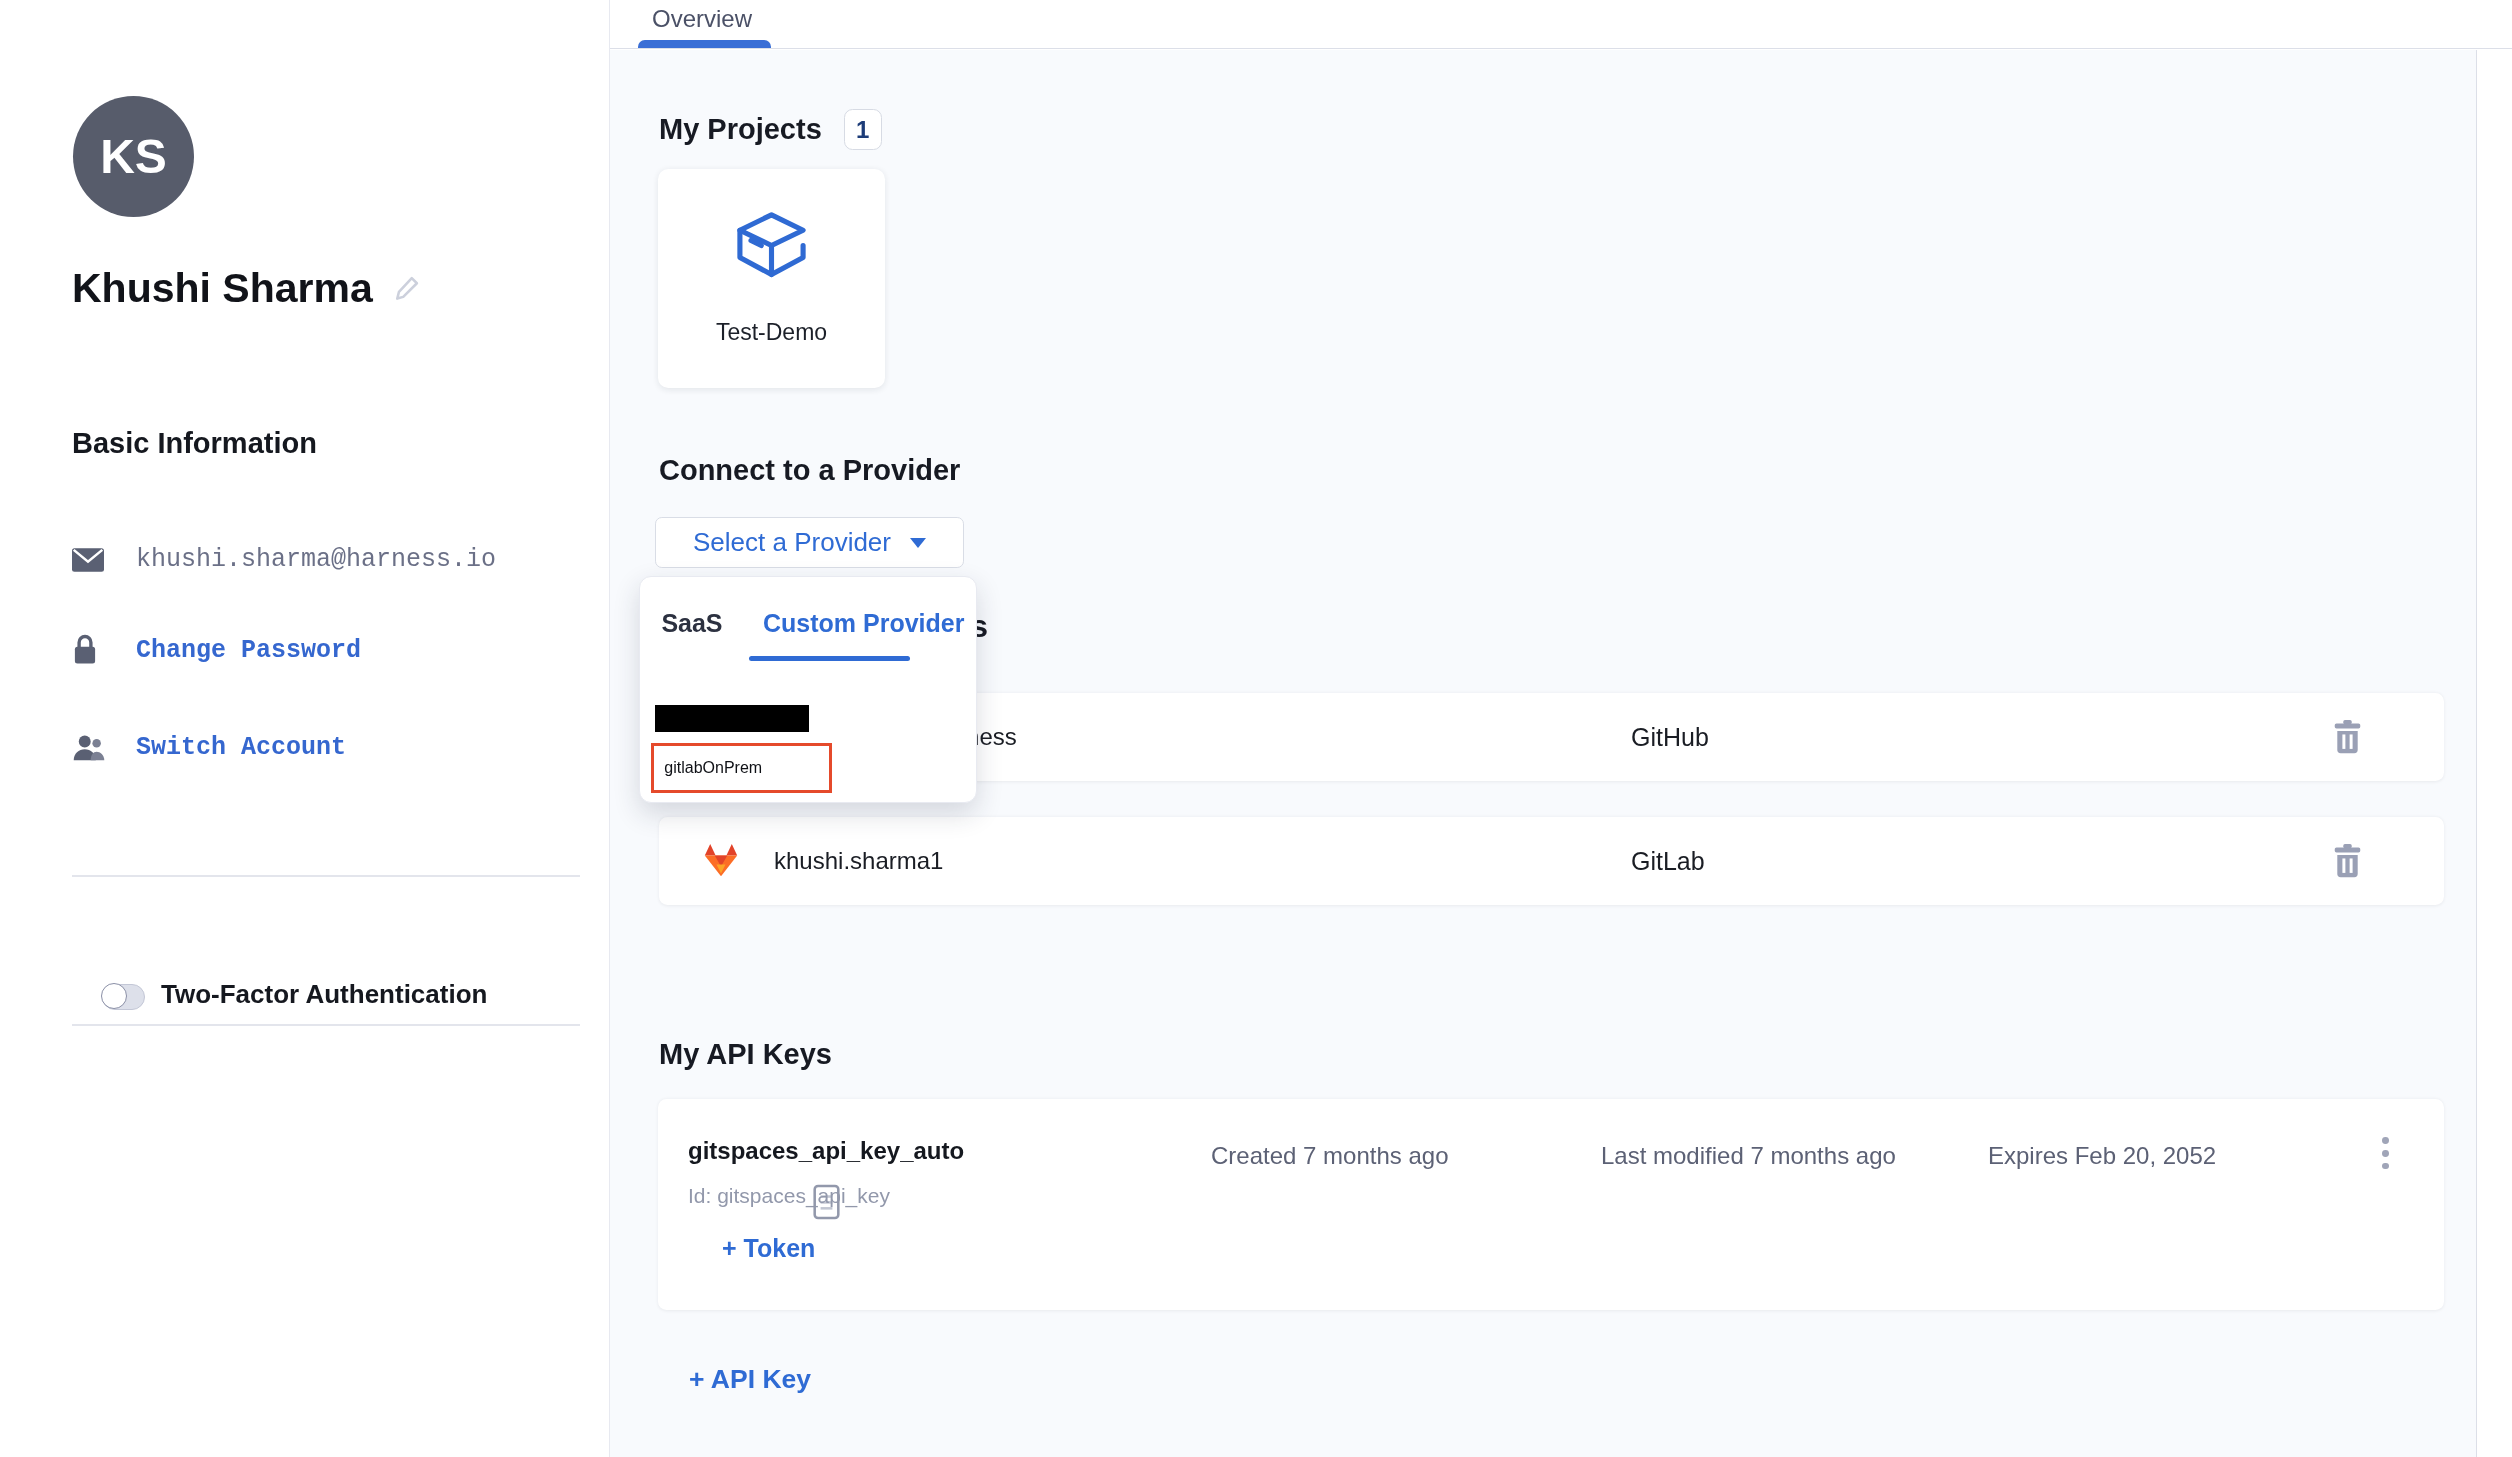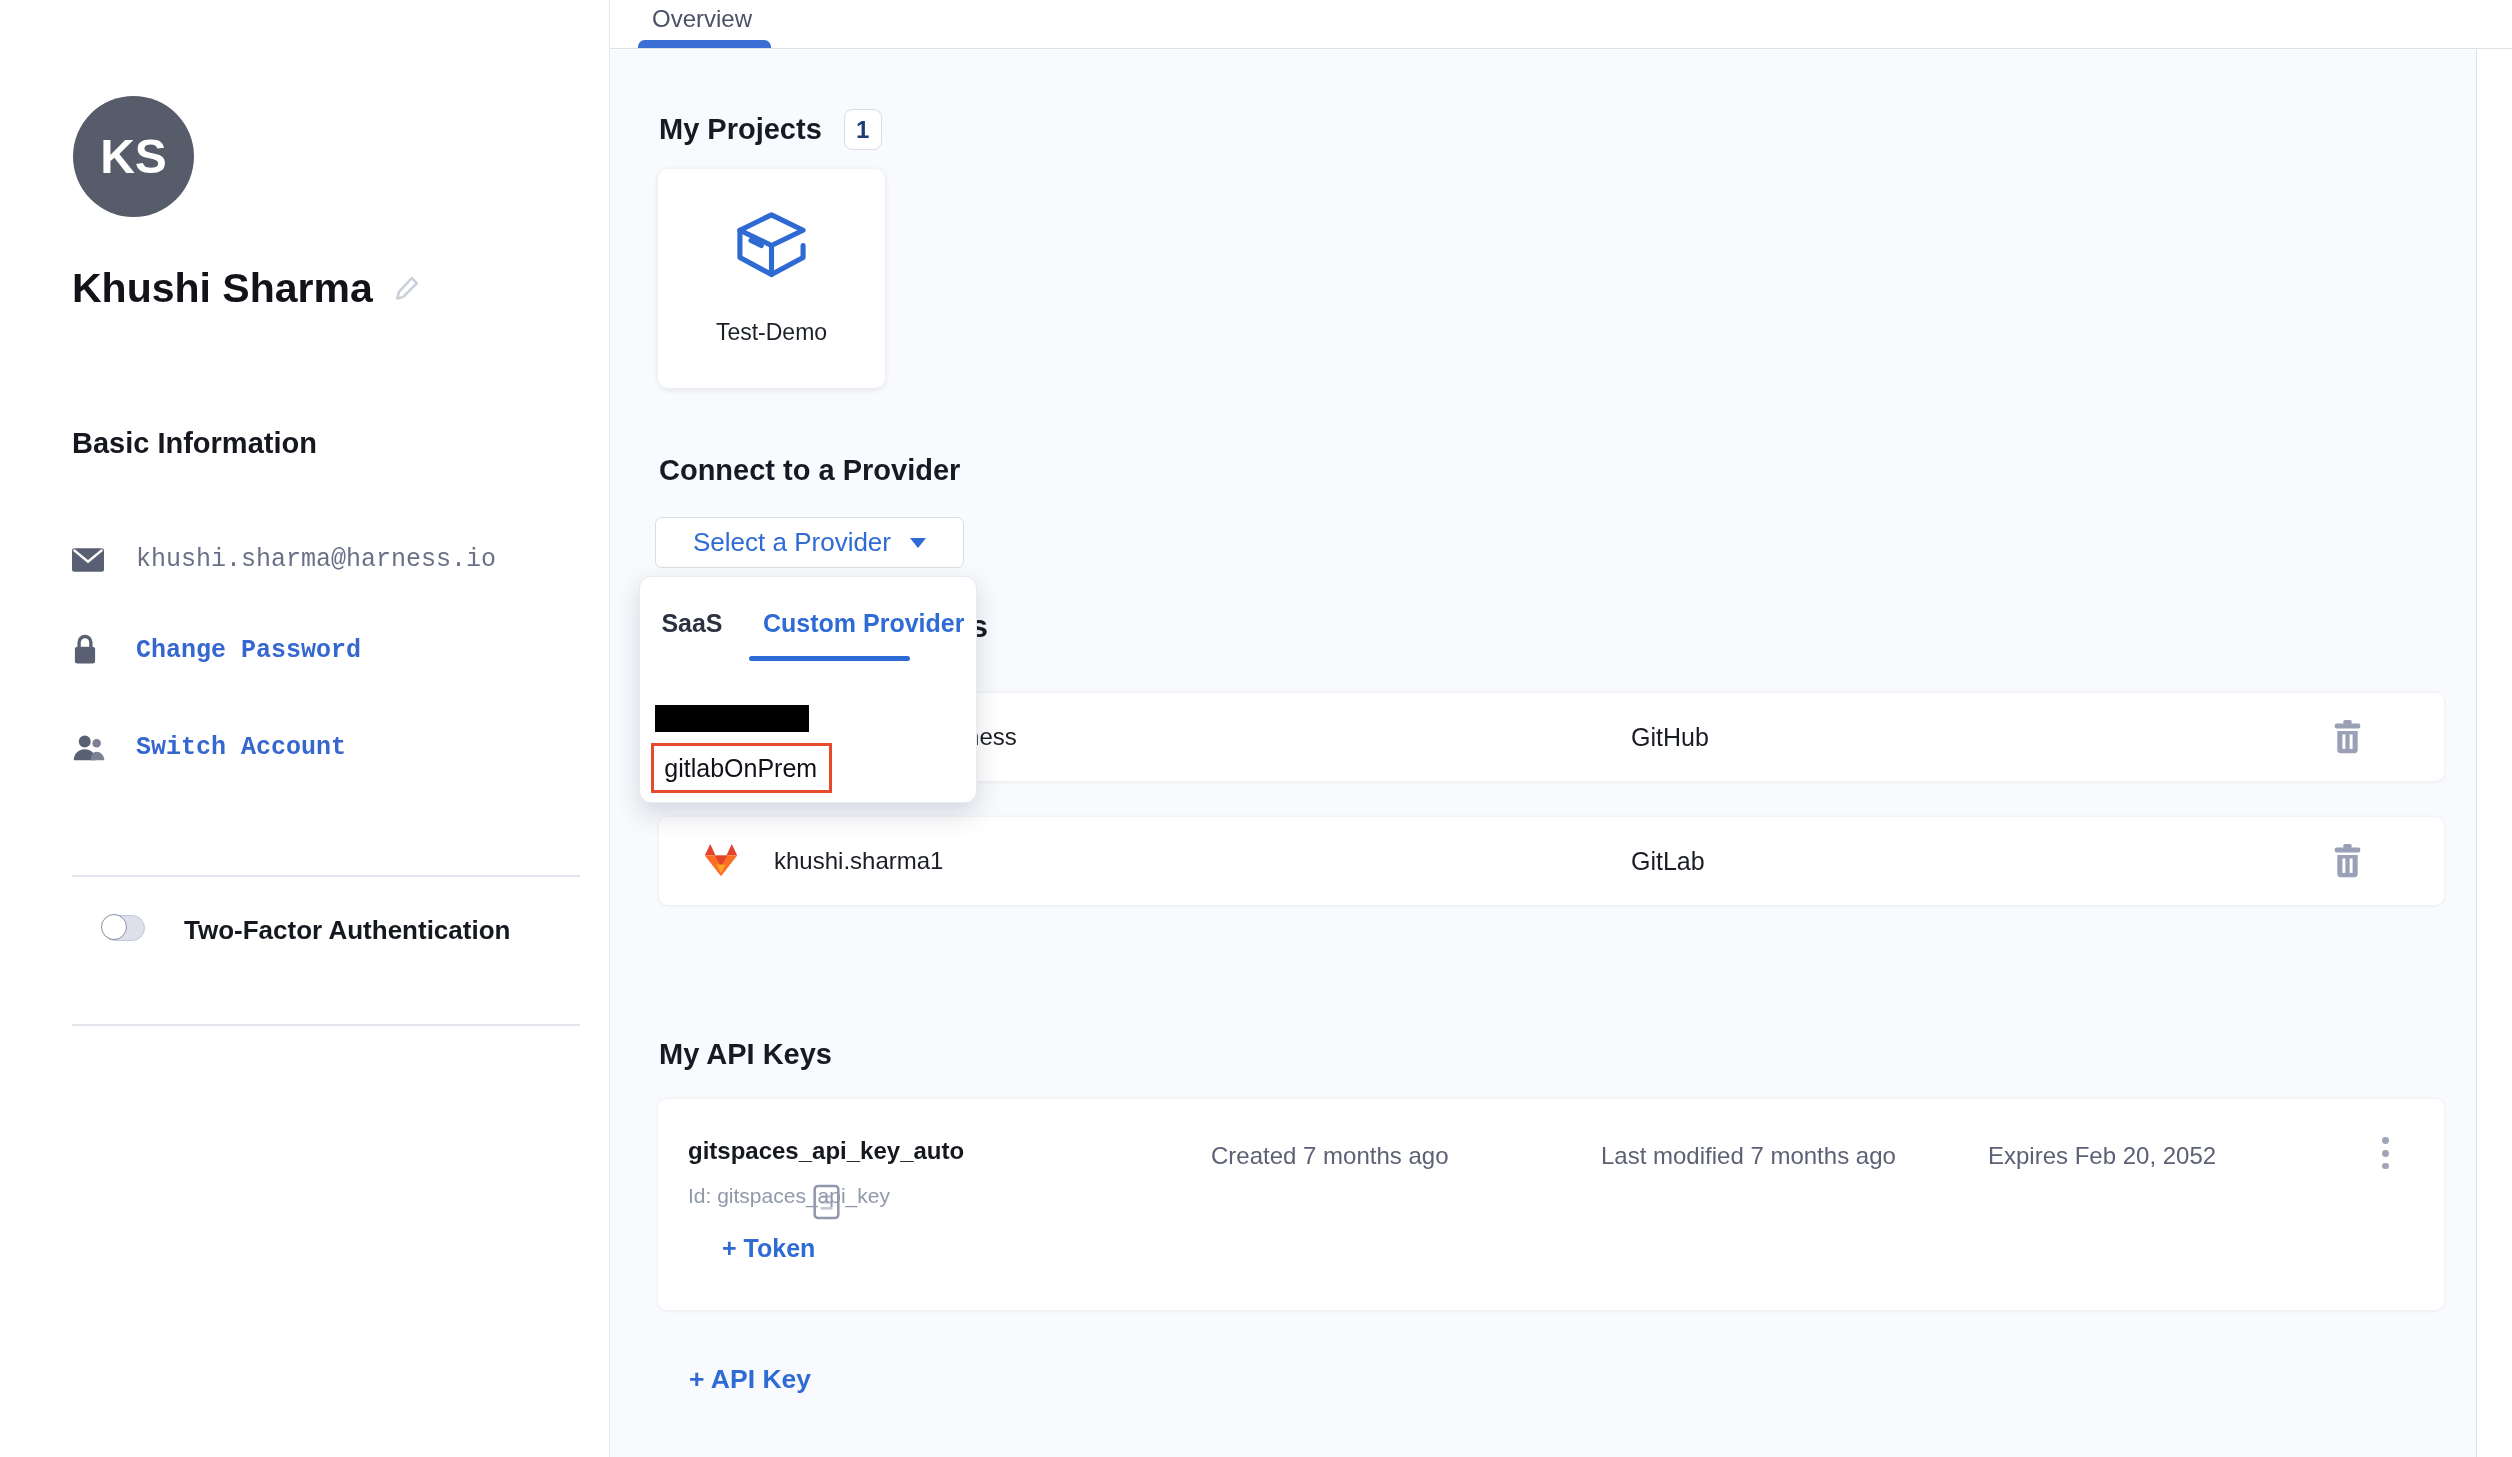--- a/index.html
+++ b/index.html
@@ -20,21 +20,21 @@
   .side-row { position:absolute; left:72px; display:flex; align-items:center;font-family:Liberation Mono, monospace; }
   .side-row .ic { width:38px; display:flex; justify-content:flex-start; }
   .side-row .lbl { margin-left:26px; font-size:25px; }
   .email-row { top:545px; }
   .email-row .lbl { color:#6b7087; }
   .pw-row { top:634px; }
   .link-label { color:#3567cf; font-weight:bold; }
   .switch-row { top:733px; }
   .divider { position:absolute; left:72px; width:508px; height:1.7px; background:#e3e5ec; }
   .div1 { top:875px; } .div2 { top:1024px; }
-  .twofactor-row { position:absolute; left:102px; top:915px; display:flex; align-items:flex-start; gap:39px; }
+  .twofactor-row { position:absolute; left:102px; top:979px; display:flex; align-items:flex-end; gap:16px; }
   .toggle { width:43px; height:26px; border-radius:13.7px; background:#dde0ea; border:1.7px solid #c3c7d6; position:relative; }
   .toggle .knob { position:absolute; left:-1.7px; top:-1.7px; width:26px; height:26px; border-radius:50%; background:#fff; border:1.7px solid #8a8fa6; }
   .twofactor-label { font-size:26px; font-weight:bold; color:#15181f; }
 
   
   .main { position:absolute; left:610px; top:0; right:0; bottom:0; }
   .tabbar { position:absolute; left:0; right:0; top:0; height:49px; background:#fff; border-bottom:1.7px solid #dcdfe8; }
   .tab { position:absolute; left:42px; top:5.1px; font-size:24px; color:#4b5167; }
   .tab-underline { position:absolute; left:28px; top:40px; width:133px; height:7.7px; background:#3b6fd6; border-radius:6.8px 6.8px 0 0; }
   .gutter { position:absolute; top:50px; right:0; width:36px; bottom:0; background:#fff; border-left:1.7px solid #dcdfe8; }
@@ -61,21 +61,21 @@
   .row-trash { position:absolute; right:81px; top:0; height:88px; display:flex; align-items:center; cursor:pointer; }
   .gitlab-logo { position:absolute; left:44px; top:20.5px; }
 
   
   .dropdown { position:absolute; left:29px; top:526px; width:338px; height:227px; background:#fff; border:0.9px solid #e8eaf1; border-radius:12px; box-shadow:0 10.3px 27px rgba(30,38,60,.16); z-index:5; }
   .dd-tab-saas { position:absolute; left:21.4px; top:32px; font-size:25px; font-weight:bold; color:#2c3140; cursor:pointer; }
   .dd-tab-custom { position:absolute; left:123px; top:32px; font-size:25px; font-weight:bold; color:#2f6bd4; cursor:pointer; }
   .dd-underline { position:absolute; left:109px; top:79px; width:161px; height:5.1px; border-radius:3.4px; background:#2f6bd4; }
   .dd-redacted { position:absolute; left:14.5px; top:128px; width:154px; height:26.5px; background:#000; }
   .dd-annotated { position:absolute; left:11px; top:166px; width:181px; height:50px; border:3.4px solid #e54a2b; display:flex; align-items:center; }
-  .dd-item-label { padding-left:10.3px; font-size:25px; color:#0f1116; }
+  .dd-item-label { padding-left:10.3px; font-size:16px; color:#0f1116; }
 
   .apikeys-heading { left:49px; top:988px; }
   .api-card { position:absolute; left:48px; top:1049px; width:1786px; height:211px; background:#fff; border-radius:8.5px; box-shadow:0 0.9px 3.4px rgba(27,33,48,.07); }
   .api-name-row { position:absolute; left:30px; top:38px; display:flex; align-items:center; gap:19px;flex-direction:column; }
   .api-name { font-size:24px; font-weight:bold; color:#15181f; }
   .api-id { position:absolute; left:30px; top:85px; font-size:21px; color:#9298ab; }
   .api-meta { position:absolute; top:43px; font-size:24px; color:#5c6175; }
   .api-created { left:553px; } .api-modified { left:943px; } .api-expires { left:1330px; }
   .kebab { position:absolute; right:55px; top:38px; display:flex; flex-direction:column; gap:6px; cursor:pointer; }
   .kebab i { width:6.8px; height:6.8px; border-radius:50%; background:#a0a5b8; }

